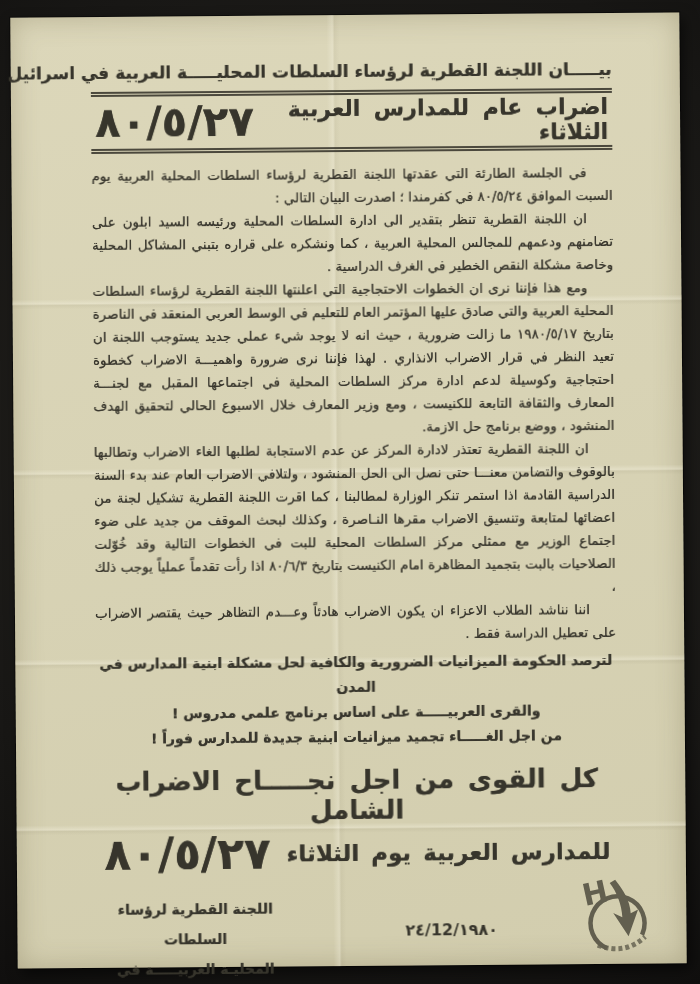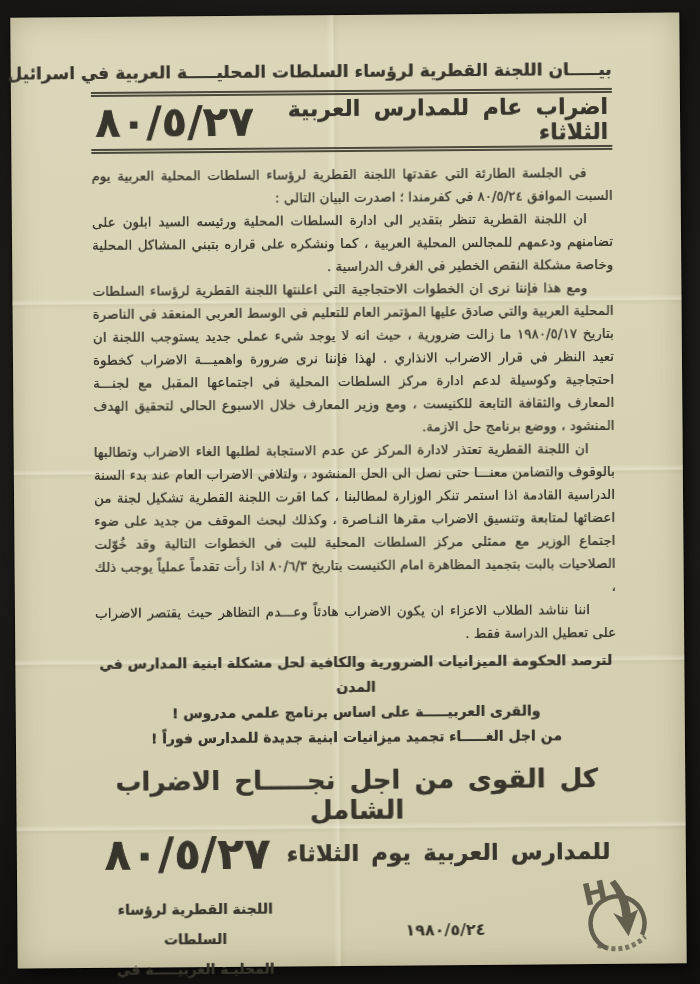--- a/index.html
+++ b/index.html
@@ -116,21 +116,21 @@
           <span class="c2-date">٨٠/٥/٢٧</span>
         </div>
       </div>
     </div>
 
     <div class="signature">
       <div>اللجنة القطرية لرؤساء السلطات</div>
       <div>المحليـة العربيـــــة في اسرائيل</div>
     </div>
 
-    <div class="sig-date">١٩٨٠/٥/٢٤</div>
+    <div class="sig-date">١٩٨٠/12/٢٤</div>
 
     <svg class="stamp" viewBox="0 0 86 94" aria-hidden="true">
       <circle cx="40" cy="57" r="27" fill="none" stroke="#4a473a" stroke-width="4.5" stroke-dasharray="128 42" transform="rotate(125 40 57)"></circle>
       <text x="12" y="33" font-family="DejaVu Sans, sans-serif" font-size="30" font-weight="bold" fill="#4a473a">H</text>
       <path d="M47 14 C53 26 57 38 55 50 L63 48 L48 72 L38 46 L46 52 C48 40 46 26 41 16 Z" fill="#4a473a"></path>
       <path d="M16 74 q24 16 48 2" fill="none" stroke="#4a473a" stroke-width="5" stroke-dasharray="4 3" opacity=".8"></path>
     </svg>
 
   </div>
 </div>

